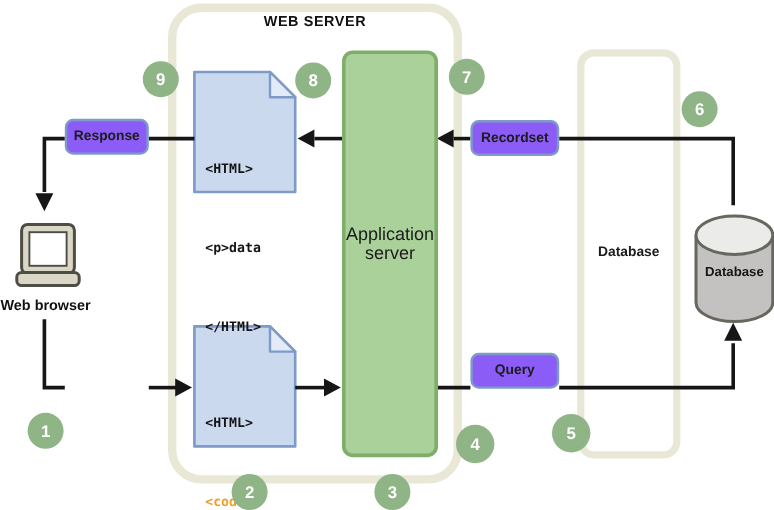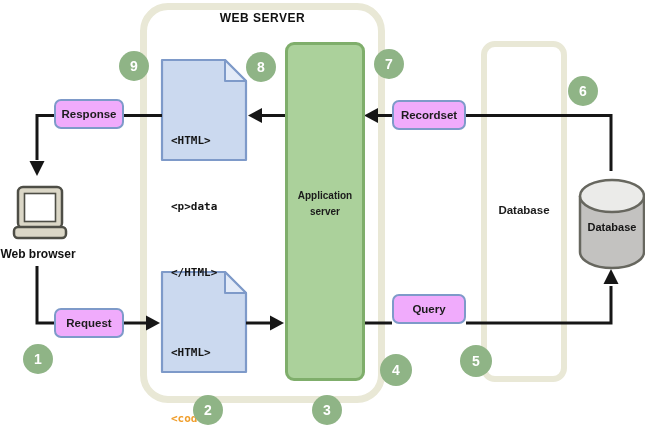--- a/index.html
+++ b/index.html
@@ -24,29 +24,29 @@
     left:140px;top:11px;width:245px;text-align:center;z-index:3;
     font-size:12px;font-weight:700;letter-spacing:.5px;color:#111;
   }
   
   #app-server{
     left:285px;top:42px;width:80px;height:339px;box-sizing:border-box;
     background:#abd19b;border:3px solid #7fae6b;border-radius:9px;z-index:3;
   }
   .app-label{
     left:285px;top:188px;width:80px;text-align:center;z-index:4;
-    font-size:10px;font-weight:700;line-height:16px;color:#1b1b1b;
+    font-size:15px;font-weight:400;line-height:16px;color:#1b1b1b;
   }
   .driver-label{
     left:481px;top:202px;width:86px;text-align:center;z-index:4;
     font-size:11.5px;font-weight:700;line-height:16px;color:#1b1b1b;
   }
   
   .msg-box{
-    box-sizing:border-box;height:30px;background:#f0abfc;border:2px solid #7e9ac9;
+    box-sizing:border-box;height:30px;background:#8b5cf6;border:2px solid #7e9ac9;
     border-radius:7px;display:flex;align-items:center;justify-content:center;
     font-size:11.5px;font-weight:700;color:#1c1c1c;z-index:4;
   }
   #box-response{left:54px;top:99px;width:70px;}
   #box-request{left:54px;top:308px;width:70px;}
   #box-recordset{left:392px;top:100px;width:74px;}
   #box-query{left:392px;top:294px;width:74px;}
   
   .badge{
     width:30px;height:30px;border-radius:50%;background:#8fb486;z-index:5;
@@ -136,21 +136,20 @@
   <div class="abs app-label">
     <div>Application</div>
     <div>server</div>
   </div>
 
   <div class="abs driver-label">
     <div>Database</div>
   </div>
 
   <div class="abs msg-box" id="box-response">Response</div>
-  <div class="abs msg-box" id="box-request">Request</div>
   <div class="abs msg-box" id="box-recordset">Recordset</div>
   <div class="abs msg-box" id="box-query">Query</div>
 
   <div class="abs doc-code" id="doc1-code">
     <div>&lt;HTML&gt;</div>
     <div>&lt;p&gt;data</div>
     <div>&lt;/HTML&gt;</div>
   </div>
   <div class="abs doc-code" id="doc2-code">
     <div>&lt;HTML&gt;</div>

